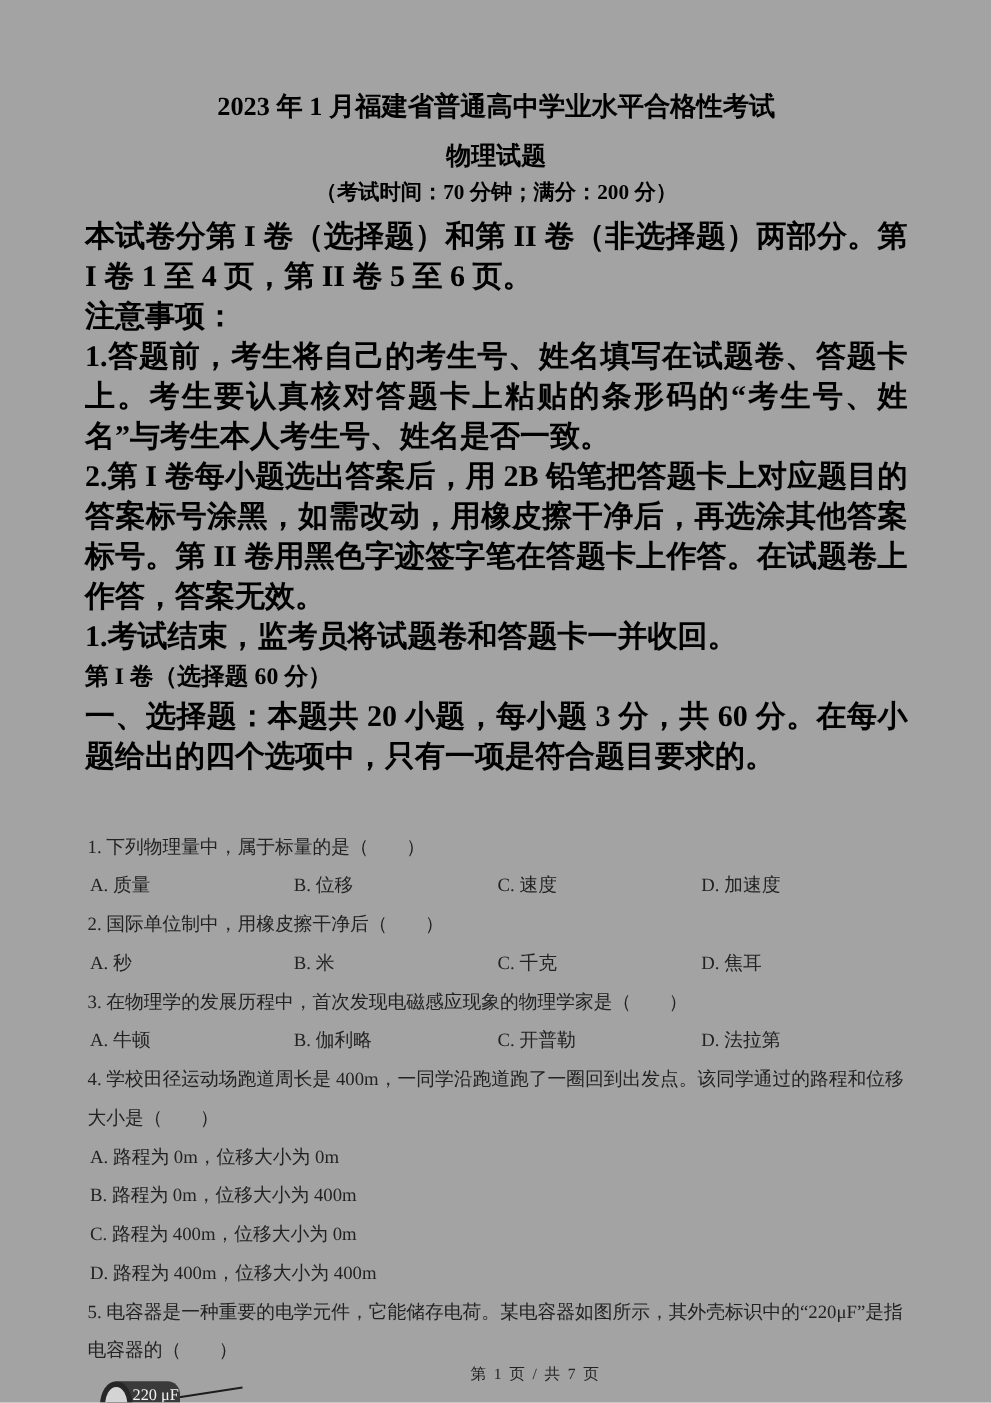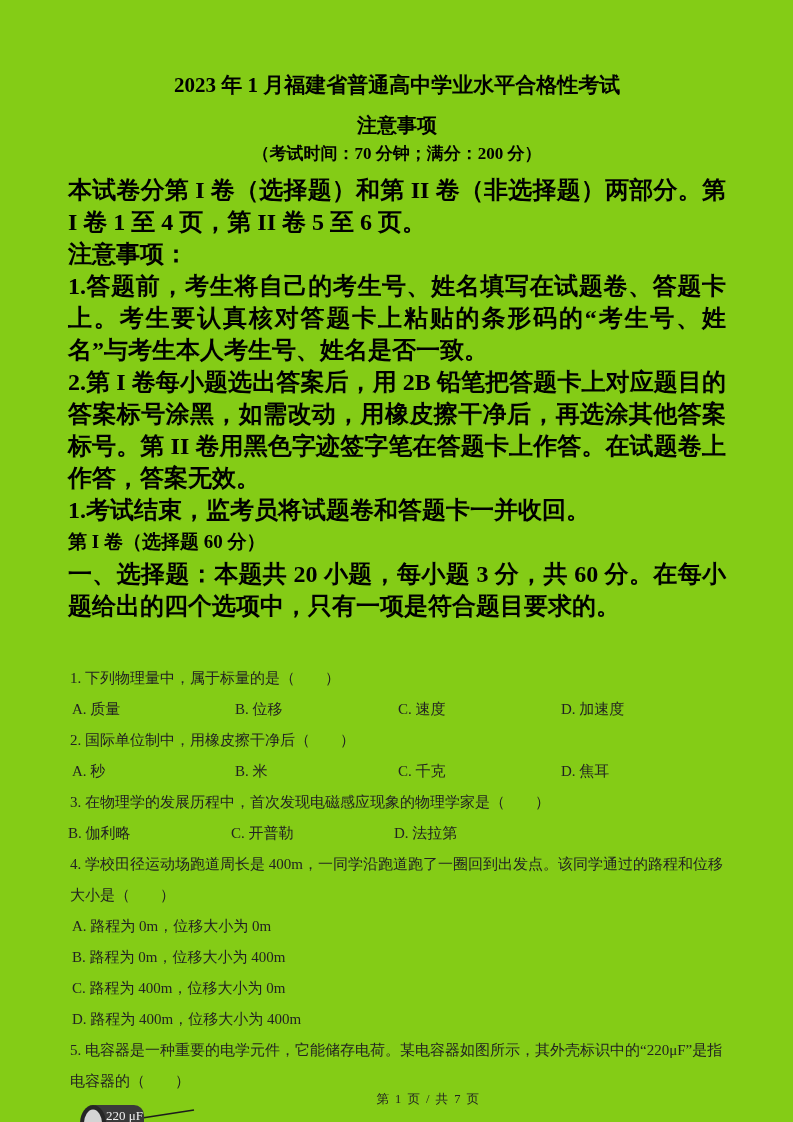--- a/index.html
+++ b/index.html
@@ -1,19 +1,19 @@
 <!DOCTYPE html>
 <html><head>
 <meta charset="utf-8">
 <style>
   html,body{margin:0;padding:0;background:#e8e8e8;}
   .page{
     position:relative;
     width:793px;height:1122px;
-    background:#84cc16;
+    background:#a3a3a3;
     font-family:"Liberation Serif","DejaVu Serif",serif;
     color:#000;
     overflow:hidden;
     margin:0 auto;
   }
   .content{
     position:absolute;
     top:70px;left:68px;width:658px;
   }
   .center{text-align:center;}
@@ -39,21 +39,21 @@
   }
   .cap-text{fill:#f2f2f2;font-family:"Liberation Serif","DejaVu Serif",serif;font-size:13px;}
 </style>
 </head>
 <body>
 
 <div class="page">
   <div class="content">
 
     <div class="title center">2023 年 1 月福建省普通高中学业水平合格性考试</div>
-    <div class="subtitle center">注意事项</div>
+    <div class="subtitle center">物理试题</div>
     <div class="exam-info center">（考试时间：70 分钟；满分：200 分）</div>
 
     <div class="instr">本试卷分第 I 卷（选择题）和第 II 卷（非选择题）两部分。第 I 卷 1 至 4 页，第 II 卷 5 至 6 页。</div>
     <div class="instr">注意事项：</div>
     <div class="instr">1.答题前，考生将自己的考生号、姓名填写在试题卷、答题卡上。考生要认真核对答题卡上粘贴的条形码的“考生号、姓名”与考生本人考生号、姓名是否一致。</div>
     <div class="instr">2.第 I 卷每小题选出答案后，用 2B 铅笔把答题卡上对应题目的答案标号涂黑，如需改动，用橡皮擦干净后，再选涂其他答案标号。第 II 卷用黑色字迹签字笔在答题卡上作答。在试题卷上作答，答案无效。</div>
     <div class="instr">1.考试结束，监考员将试题卷和答题卡一并收回。</div>
 
     <div class="part-heading">第 I 卷（选择题 60 分）</div>
     <div class="instr">一、选择题：本题共 20 小题，每小题 3 分，共 60 分。在每小题给出的四个选项中，只有一项是符合题目要求的。</div>
@@ -71,20 +71,21 @@
       <div class="qline"><span>2.</span> <span>国际单位制中，用橡皮擦干净后（　　）</span></div>
       <div class="opt-row">
         <span class="c1">A. 秒</span>
         <span class="c2">B. 米</span>
         <span class="c3">C. 千克</span>
         <span class="c4">D. 焦耳</span>
       </div>
 
       <div class="qline"><span>3.</span> <span>在物理学的发展历程中，首次发现电磁感应现象的物理学家是（　　）</span></div>
       <div class="opt-row">
+        <span class="c1">A. 牛顿</span>
         <span class="c2">B. 伽利略</span>
         <span class="c3">C. 开普勒</span>
         <span class="c4">D. 法拉第</span>
       </div>
 
       <div class="qline"><span>4.</span> <span>学校田径运动场跑道周长是 400m，一同学沿跑道跑了一圈回到出发点。该同学通过的路程和位移大小是（　　）</span></div>
       <div class="opt-stack">
         <div>A. 路程为 0m，位移大小为 0m</div>
         <div>B. 路程为 0m，位移大小为 400m</div>
         <div>C. 路程为 400m，位移大小为 0m</div>

